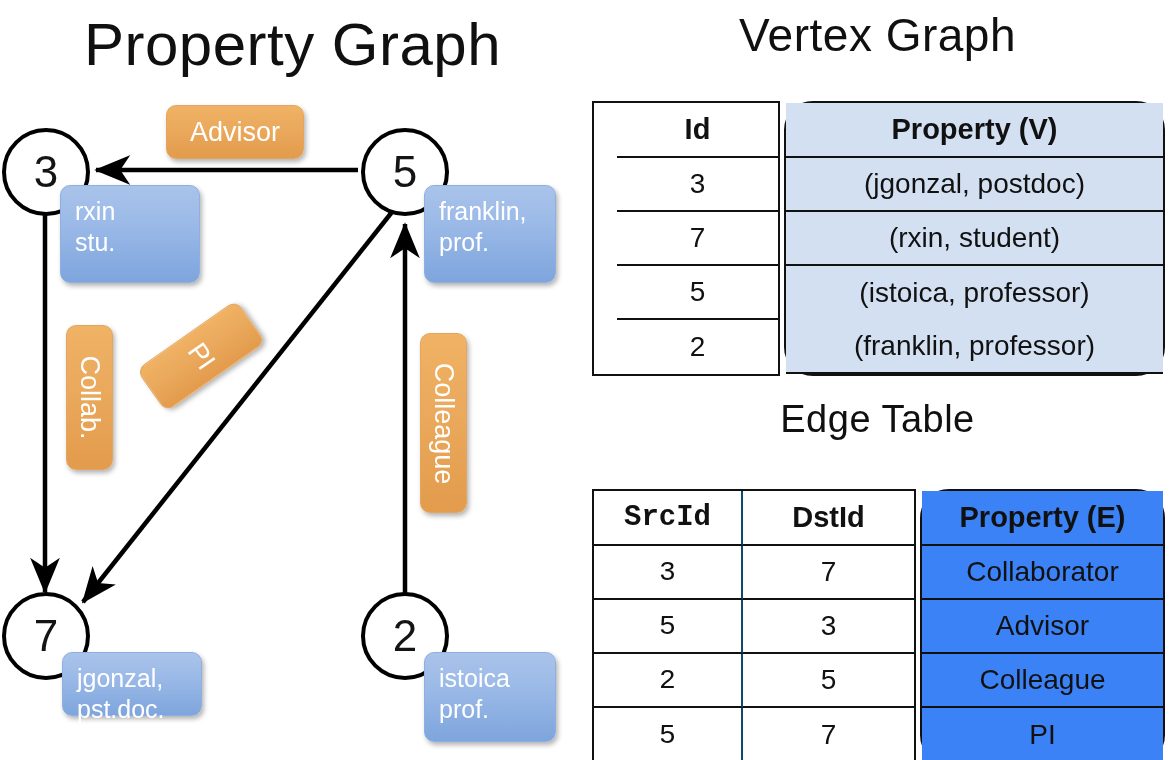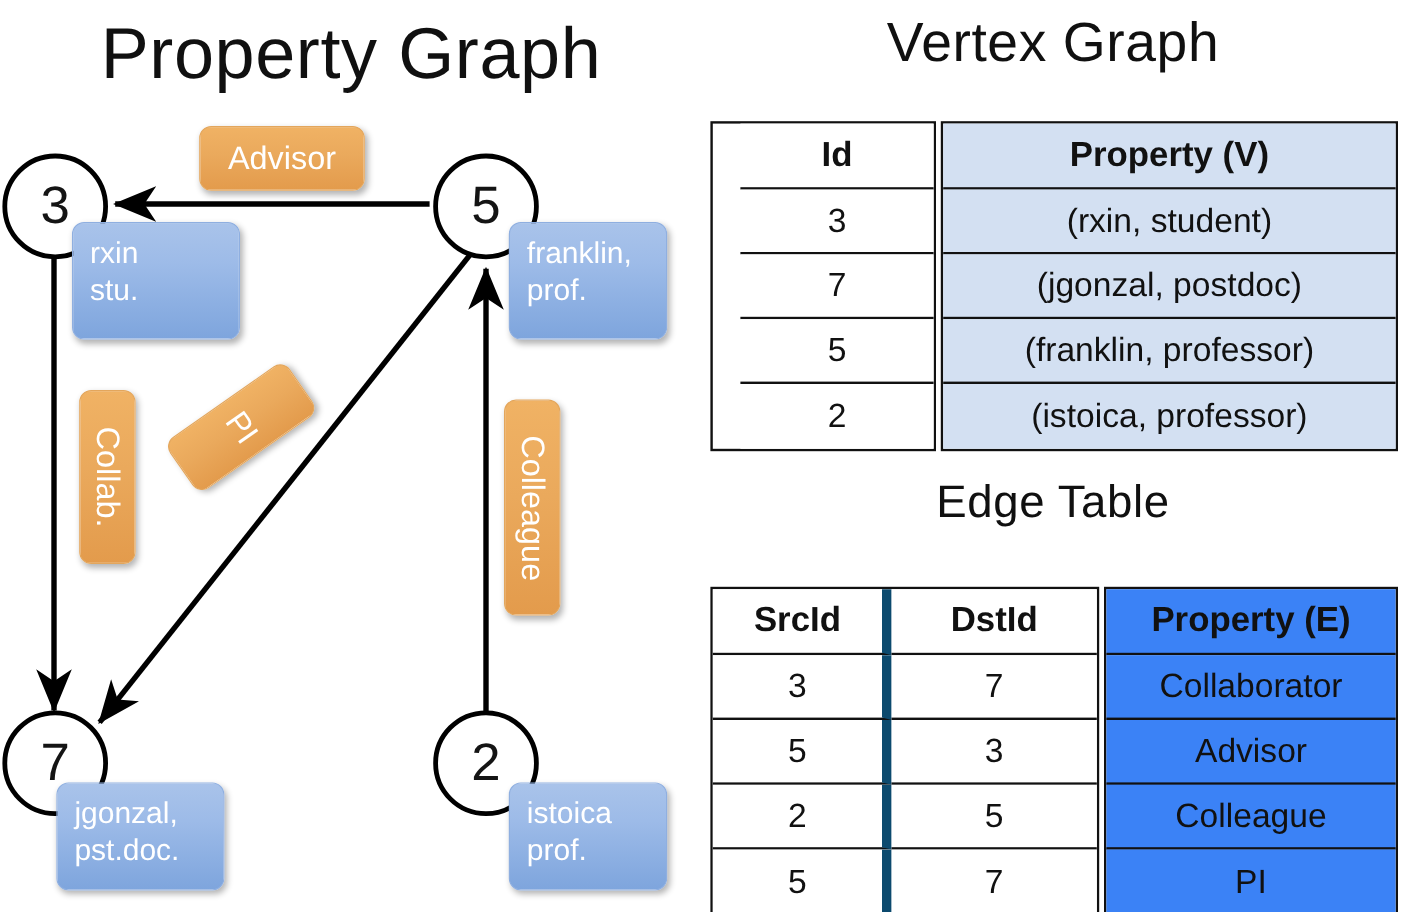--- a/index.html
+++ b/index.html
@@ -116,21 +116,21 @@
   .tbl {
     position: absolute;
     display: flex;
   }
   .tbl-colgroup {
     display: flex;
     flex-direction: column;
     border: 2px solid #111;
     box-sizing: border-box;
   }
-  .tbl-colgroup + .tbl-colgroup { margin-left: 4px; }
+  .tbl-colgroup + .tbl-colgroup { margin-left: 4px; border-radius: 29px; }
   .tbl-row {
     display: flex;
     align-items: stretch;
   }
   .tbl-cell {
     border-bottom: 2px solid #111;
     box-sizing: border-box;
     display: flex;
     align-items: center;
     justify-content: center;
@@ -138,21 +138,21 @@
     font-weight: 300;
     font-size: 28px;
     color: #111;
     background: #fff;
   }
   .tbl-cell.last { border-bottom: none; }
   .tbl-cell.hdr {
     font-weight: 700;
     font-size: 29px;
   }
-  .tbl-cell.vsplit { border-right: 8px solid #0c4a6e; }
+  .tbl-cell.vsplit { border-right: 2px solid #0c4a6e; font-family: Liberation Mono, monospace; }
   .prop-v { background: #d3e0f2; }
   .prop-e { background: #3b82f6; text-align: right; }
 </style>
 </head>
 <body>
 
 <div class="title" id="title-property-graph">Property Graph</div>
 <div class="title" id="title-vertex-table">Vertex Graph</div>
 <div class="title" id="title-edge-table">Edge Table</div>
 
@@ -180,21 +180,21 @@
   <div class="node-circle" style="left:361px;top:592px;">2</div>
 
   <div class="prop-box" style="left:60px;  top:185px; width:140px; height:98px;">
     <div>rxin</div>
     <div>stu.</div>
   </div>
   <div class="prop-box" style="left:424px; top:185px; width:132px; height:98px;">
     <div>franklin,</div>
     <div>prof.</div>
   </div>
-  <div class="prop-box" style="left:47px;  top:652px; width:140px; height:90px;">
+  <div class="prop-box" style="left:62px;  top:652px; width:140px; height:64px;">
     <div>jgonzal,</div>
     <div>pst.doc.</div>
   </div>
   <div class="prop-box" style="left:424px; top:652px; width:132px; height:90px;">
     <div>istoica</div>
     <div>prof.</div>
   </div>
 
   <div class="edge-label" style="left:166px; top:105px; width:138px; height:54px; font-size:27px;">
     <span>Advisor</span>
@@ -219,24 +219,24 @@
   <div class="tbl-colgroup" style="width:188px;padding-left:23px;">
     <div class="tbl-cell hdr" style="height:55px;">Id</div>
     <div class="tbl-cell" style="height:54px;">3</div>
     <div class="tbl-cell" style="height:54px;">7</div>
     <div class="tbl-cell" style="height:54px;">5</div>
     <div class="tbl-cell last" style="height:54px;">2</div>
   </div>
 
   <div class="tbl-colgroup" style="width:381px;">
     <div class="tbl-cell hdr prop-v" style="height:55px;">Property (V)</div>
+    <div class="tbl-cell prop-v" style="height:54px;">(jgonzal, postdoc)</div>
     <div class="tbl-cell prop-v" style="height:54px;">(rxin, student)</div>
-    <div class="tbl-cell prop-v" style="height:54px;">(jgonzal, postdoc)</div>
+    <div class="tbl-cell last prop-v" style="height:54px;">(istoica, professor)</div>
     <div class="tbl-cell prop-v" style="height:54px;">(franklin, professor)</div>
-    <div class="tbl-cell last prop-v" style="height:54px;">(istoica, professor)</div>
   </div>
 </div>
 
 <div class="tbl" id="edge-table" style="left:592px; top:489px;">
 
   <div class="tbl-colgroup" style="width:324px; flex-direction:column;">
     <div class="tbl-row" style="height:55px;">
       <div class="tbl-cell hdr vsplit" style="width:149px;height:100%;border-bottom:2px solid #111;">SrcId</div>
       <div class="tbl-cell hdr" style="flex:1;height:100%;border-bottom:2px solid #111;">DstId</div>
     </div>

